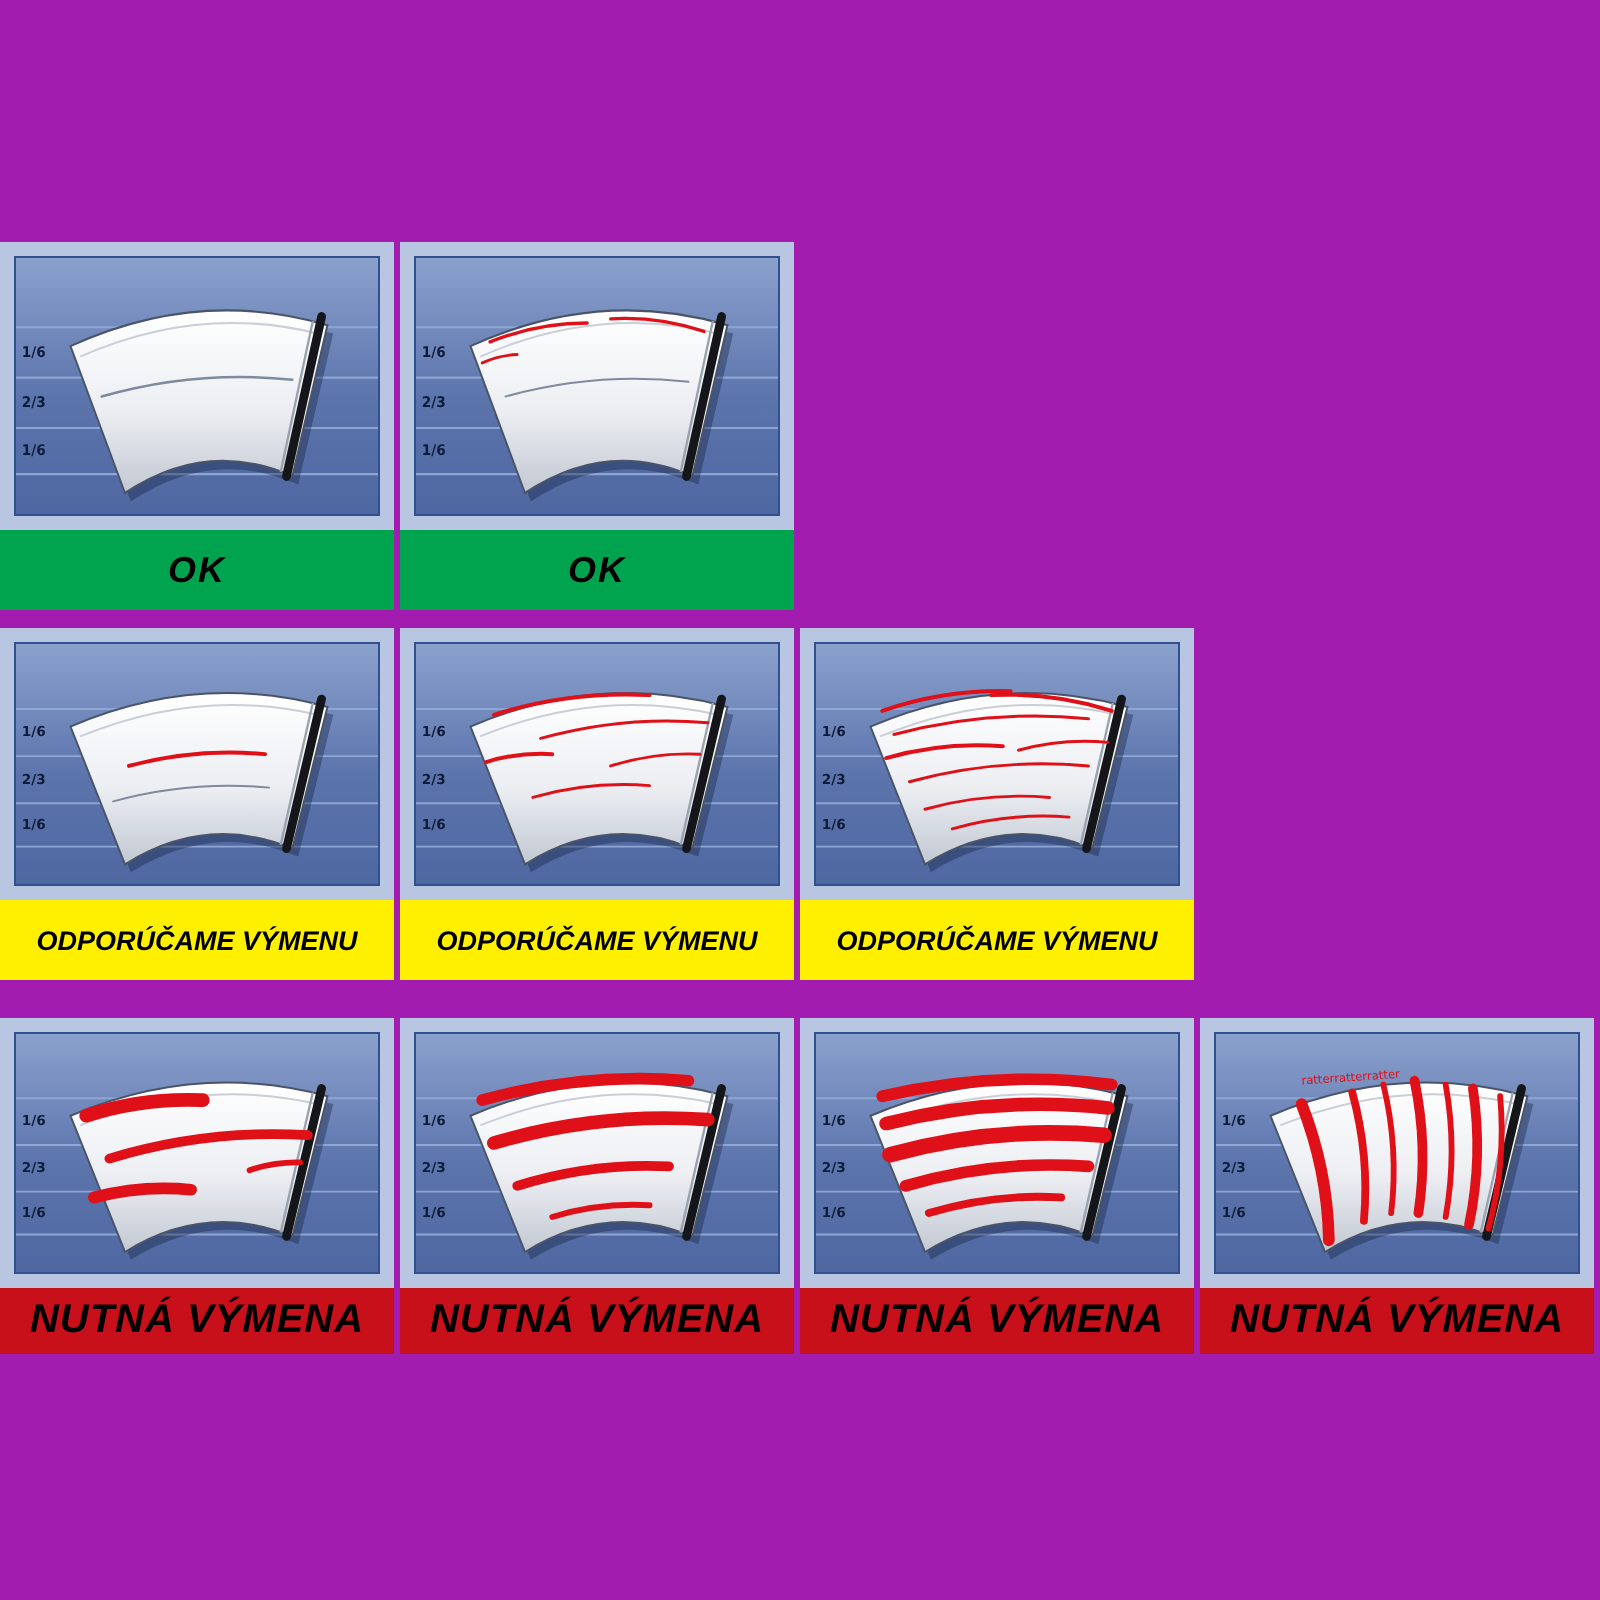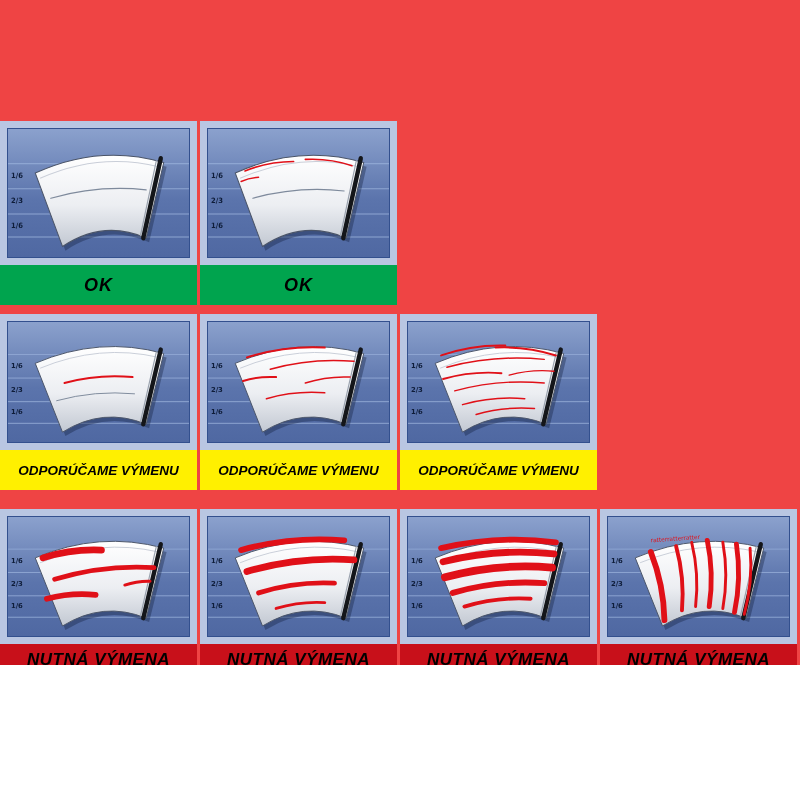--- a/index.html
+++ b/index.html
@@ -1,17 +1,17 @@
 <!DOCTYPE html>
 <html><head>
 <meta charset="utf-8">
 <style>
   html,body{margin:0;padding:0;}
   body{background:#ffffff;font-family:"Liberation Sans", sans-serif;}
-  #stage{position:relative;width:800px;height:665px;background:#ef4444;overflow:hidden;}
+  #stage{position:relative;width:800px;height:800px;background:#a21caf;overflow:hidden;}
   .cell{position:absolute;display:flex;flex-direction:column;}
   .panel{
     box-sizing:border-box;
     background:#b9c6e2;
     padding:7px;
     width:100%;
     flex:1 1 auto;
   }
   .panel-inner{
     width:100%;height:100%;
@@ -22,21 +22,21 @@
   .panel-inner svg{display:block;width:100%;height:100%;}
   .bar{
     width:100%;
     display:flex;align-items:center;justify-content:center;
     font-weight:bold;color:#000;
     box-sizing:border-box;
     font-style:italic;
   }
   .bar.ok{font-size:18px;letter-spacing:1px;}
   .bar.warn{font-size:13.5px;}
-  .bar.bad{font-size:17px;letter-spacing:.5px;}
+  .bar.bad{font-size:20px;letter-spacing:.5px;}
 </style>
 </head>
 <body>
 
 <svg width="0" height="0" style="position:absolute" aria-hidden="true">
   <defs>
     <linearGradient id="fanGrad" x1="0" y1="0" x2="0" y2="1">
       <stop offset="0" stop-color="#ffffff"></stop>
       <stop offset="0.55" stop-color="#eceef2"></stop>
       <stop offset="1" stop-color="#c2c8d2"></stop>

